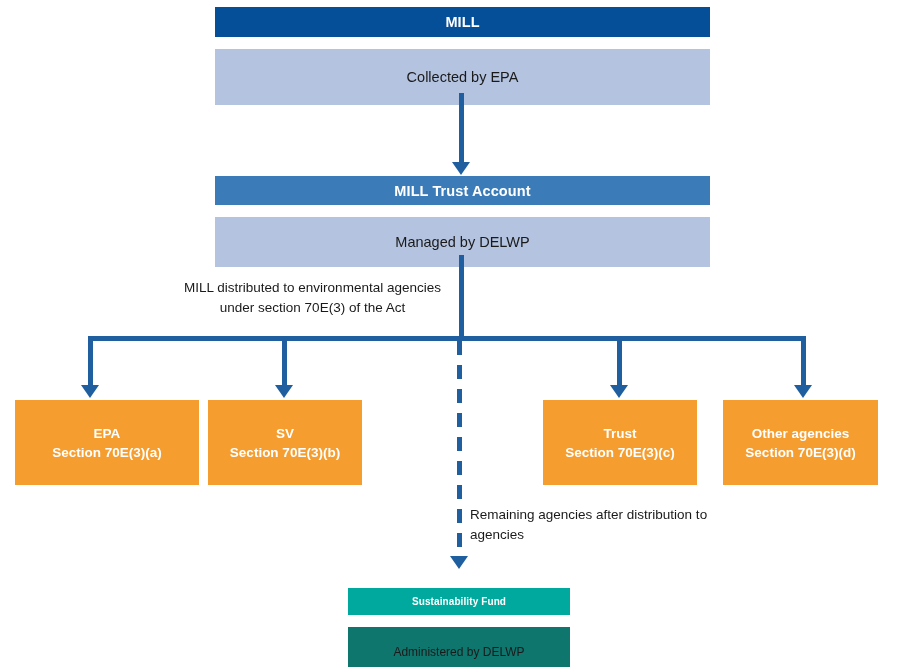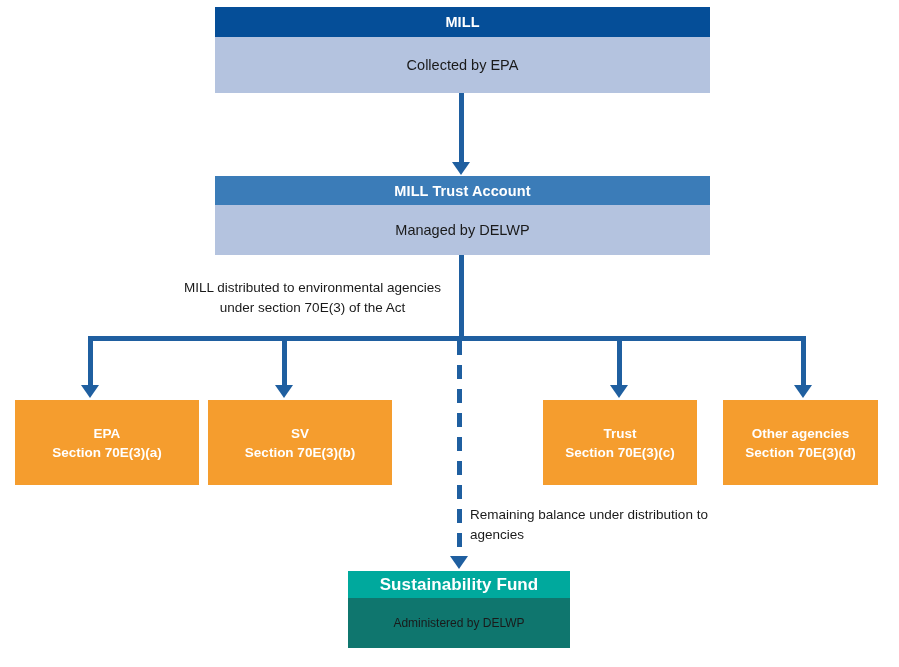--- a/index.html
+++ b/index.html
@@ -36,35 +36,36 @@
     letter-spacing: 0.1px;
   }
   .node-body {
     width: 100%;
     box-sizing: border-box;
     display: flex;
     align-items: center;
     justify-content: center;
     color: #1a1a1a;
     font-size: 14.5px;
+    margin-top: 12px;
   }
 
   
   #node-mill { left: 215px; top: 7px; width: 495px; }
   #node-mill .node-header { height: 30px; background: #054E98; }
   #node-mill .node-body   { height: 56px; background: #B4C3DF; }
 
   
   #node-trust { left: 215px; top: 176px; width: 495px; }
   #node-trust .node-header { height: 29px; background: #3B7CB8; }
   #node-trust .node-body   { height: 50px; background: #B4C3DF; }
 
   
   #node-fund { left: 348px; top: 571px; width: 222px; }
-  #node-fund .node-header { height: 27px; background: #00A99D; font-size: 17px; }
+  #node-fund .node-header { height: 27px; background: #00A99D; font-size: 10px; margin-top: 17px; }
   #node-fund .node-body   { height: 50px; background: #0f766e; font-size: 12px; }
 
   
   .agency {
     position: absolute;
     top: 400px;
     height: 85px;
     background: #F59D2E;
     display: flex;
     flex-direction: column;
@@ -160,38 +161,38 @@
   <div class="arrowhead" style="left:610px; top:385px;"></div>
 
   <div class="vline" style="left:801px; top:336px; width:5px; height:50px;"></div>
   <div class="arrowhead" style="left:794px; top:385px;"></div>
 
   <div class="agency" style="left:15px; width:184px;">
     <span class="line">EPA</span>
     <span class="line">Section 70E(3)(a)</span>
   </div>
 
-  <div class="agency" style="left:208px; width:184px;">
+  <div class="agency" style="left:208px; width:154px;">
     <span class="line">SV</span>
     <span class="line">Section 70E(3)(b)</span>
   </div>
 
   <div class="agency" style="left:543px; width:154px;">
     <span class="line">Trust</span>
     <span class="line">Section 70E(3)(c)</span>
   </div>
 
   <div class="agency" style="left:723px; width:155px;">
     <span class="line">Other agencies</span>
     <span class="line">Section 70E(3)(d)</span>
   </div>
 
   <div class="dashline" style="left:457px; top:341px; height:215px;"></div>
   <div class="arrowhead" style="left:450px; top:556px;"></div>
 
-  <div class="edge-label" id="label-remaining">Remaining balance under distribution to agencies</div>
+  <div class="edge-label" id="label-remaining">Remaining agencies after distribution to agencies</div>
 
   <div class="node" id="node-fund">
     <div class="node-header">Sustainability Fund</div>
     <div class="node-body">Administered by DELWP</div>
   </div>
 
 </div>
 
 </body></html>

